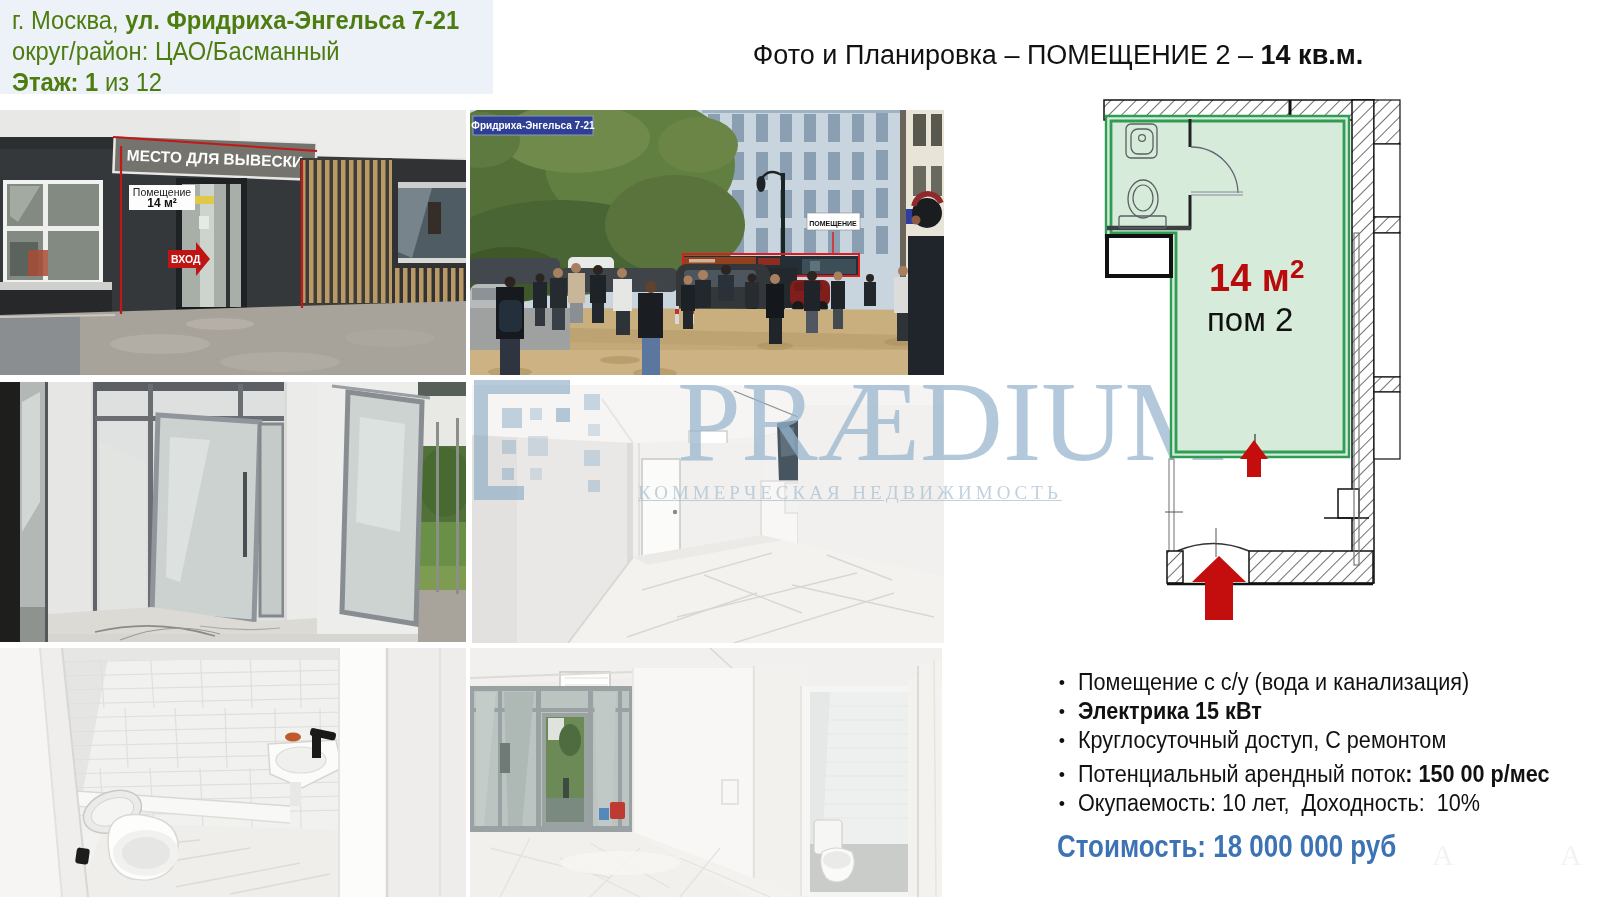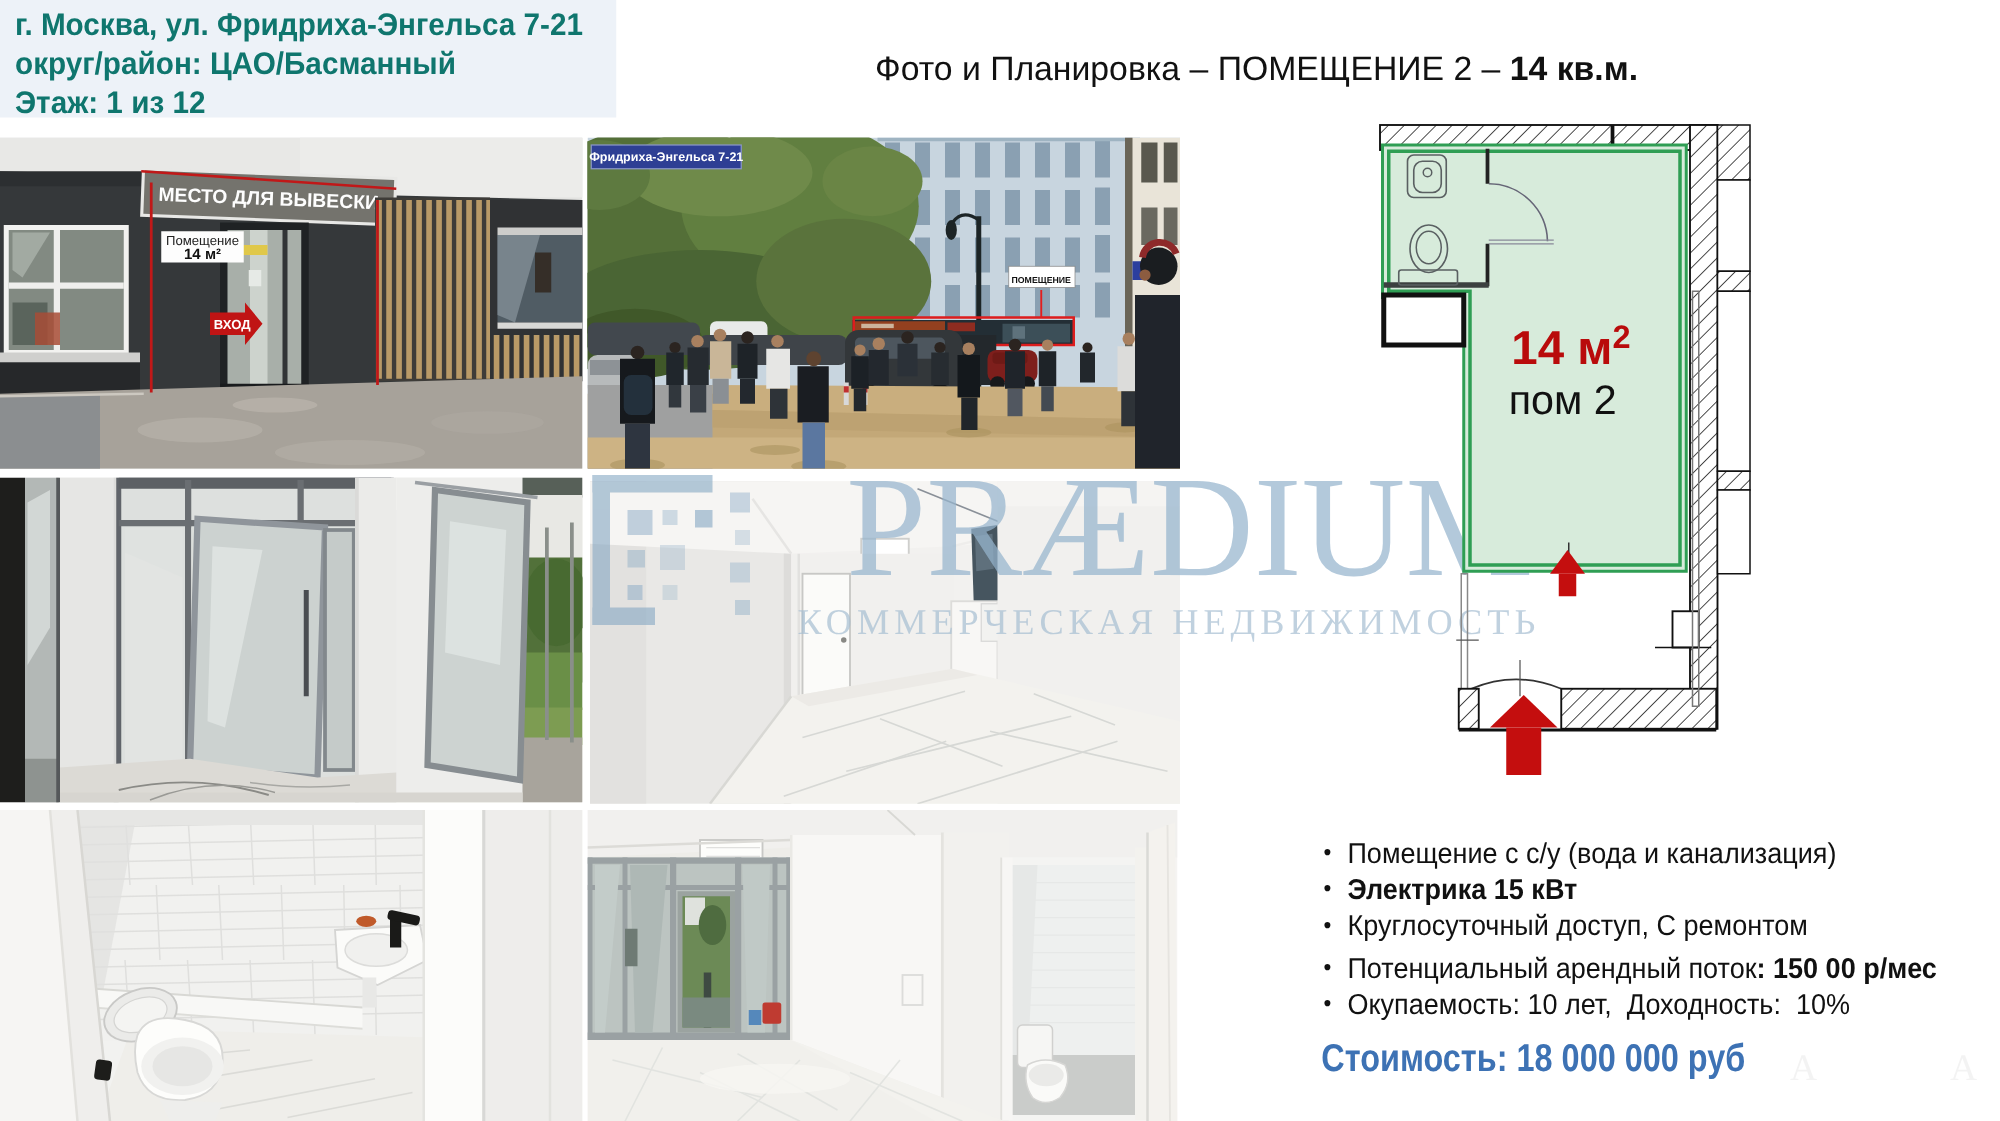--- a/index.html
+++ b/index.html
@@ -1,33 +1,33 @@
 <!DOCTYPE html>
 <html><head>
 <meta charset="utf-8">
 <style>
   html,body{margin:0;padding:0;}
   body{width:1600px;height:897px;position:relative;background:#ffffff;
        font-family:"Liberation Sans",sans-serif;overflow:hidden;}
   .abs{position:absolute;}
-  .hdr{left:0;top:0;width:493px;height:94px;background:#edf2f8;color:#0f766e;
-       font-size:25px;line-height:31px;padding:5px 0 0 12px;box-sizing:border-box;font-weight:bold;}
+  .hdr{left:0;top:0;width:493px;height:94px;background:#edf2f8;color:#4d7c0f;
+       font-size:25px;line-height:31px;padding:5px 0 0 12px;box-sizing:border-box;}
   .hdr .in{transform:scaleX(0.95);transform-origin:0 0;}
-  .title{left:700px;top:40px;width:716px;text-align:left;color:#111;font-size:27px;}
+  .title{left:700px;top:40px;width:716px;text-align:center;color:#111;font-size:27px;}
   .bullets{left:1046px;top:668px;width:560px;color:#111;font-size:23px;transform:scaleX(0.94);transform-origin:0 0;}
   .bullets .row{display:flex;margin-bottom:0;}
   .bullets .b{width:34px;flex:0 0 34px;text-align:center;font-size:19px;line-height:29.2px;}
   .bullets .t{line-height:29.2px;white-space:nowrap;}
   .gap{height:4px;}
   .price{left:1057px;top:829px;color:#3d72b4;font-size:31px;font-weight:bold;
          transform:scaleX(0.837);transform-origin:0 0;white-space:nowrap;}
   .wmBig{left:634px;top:356px;width:660px;color:rgba(150,180,205,0.72);
          font-family:"Liberation Serif",serif;font-size:115px;letter-spacing:0px;margin-left:43px;}
   .wmSmall{left:638px;top:482px;width:600px;color:rgba(165,190,210,0.7);
-         font-family:"Liberation Serif",serif;font-size:29px;letter-spacing:4px;white-space:nowrap;}
+         font-family:"Liberation Serif",serif;font-size:19px;letter-spacing:4px;white-space:nowrap;text-decoration:underline;}
   .wmA{color:rgba(190,190,190,0.18);font-size:30px;font-family:"Liberation Serif",serif;}
   svg{display:block;}
 </style>
 </head>
 <body>
 
 <svg class="abs" style="left:0;top:110px" width="466" height="265" viewBox="0 0 466 265">
 <rect width="466" height="265" fill="#e3e3e1"></rect>
 <rect x="0" y="0" width="466" height="30" fill="#e8e8e6"></rect>
 <rect x="240" y="0" width="230" height="48" fill="#ececea"></rect>

